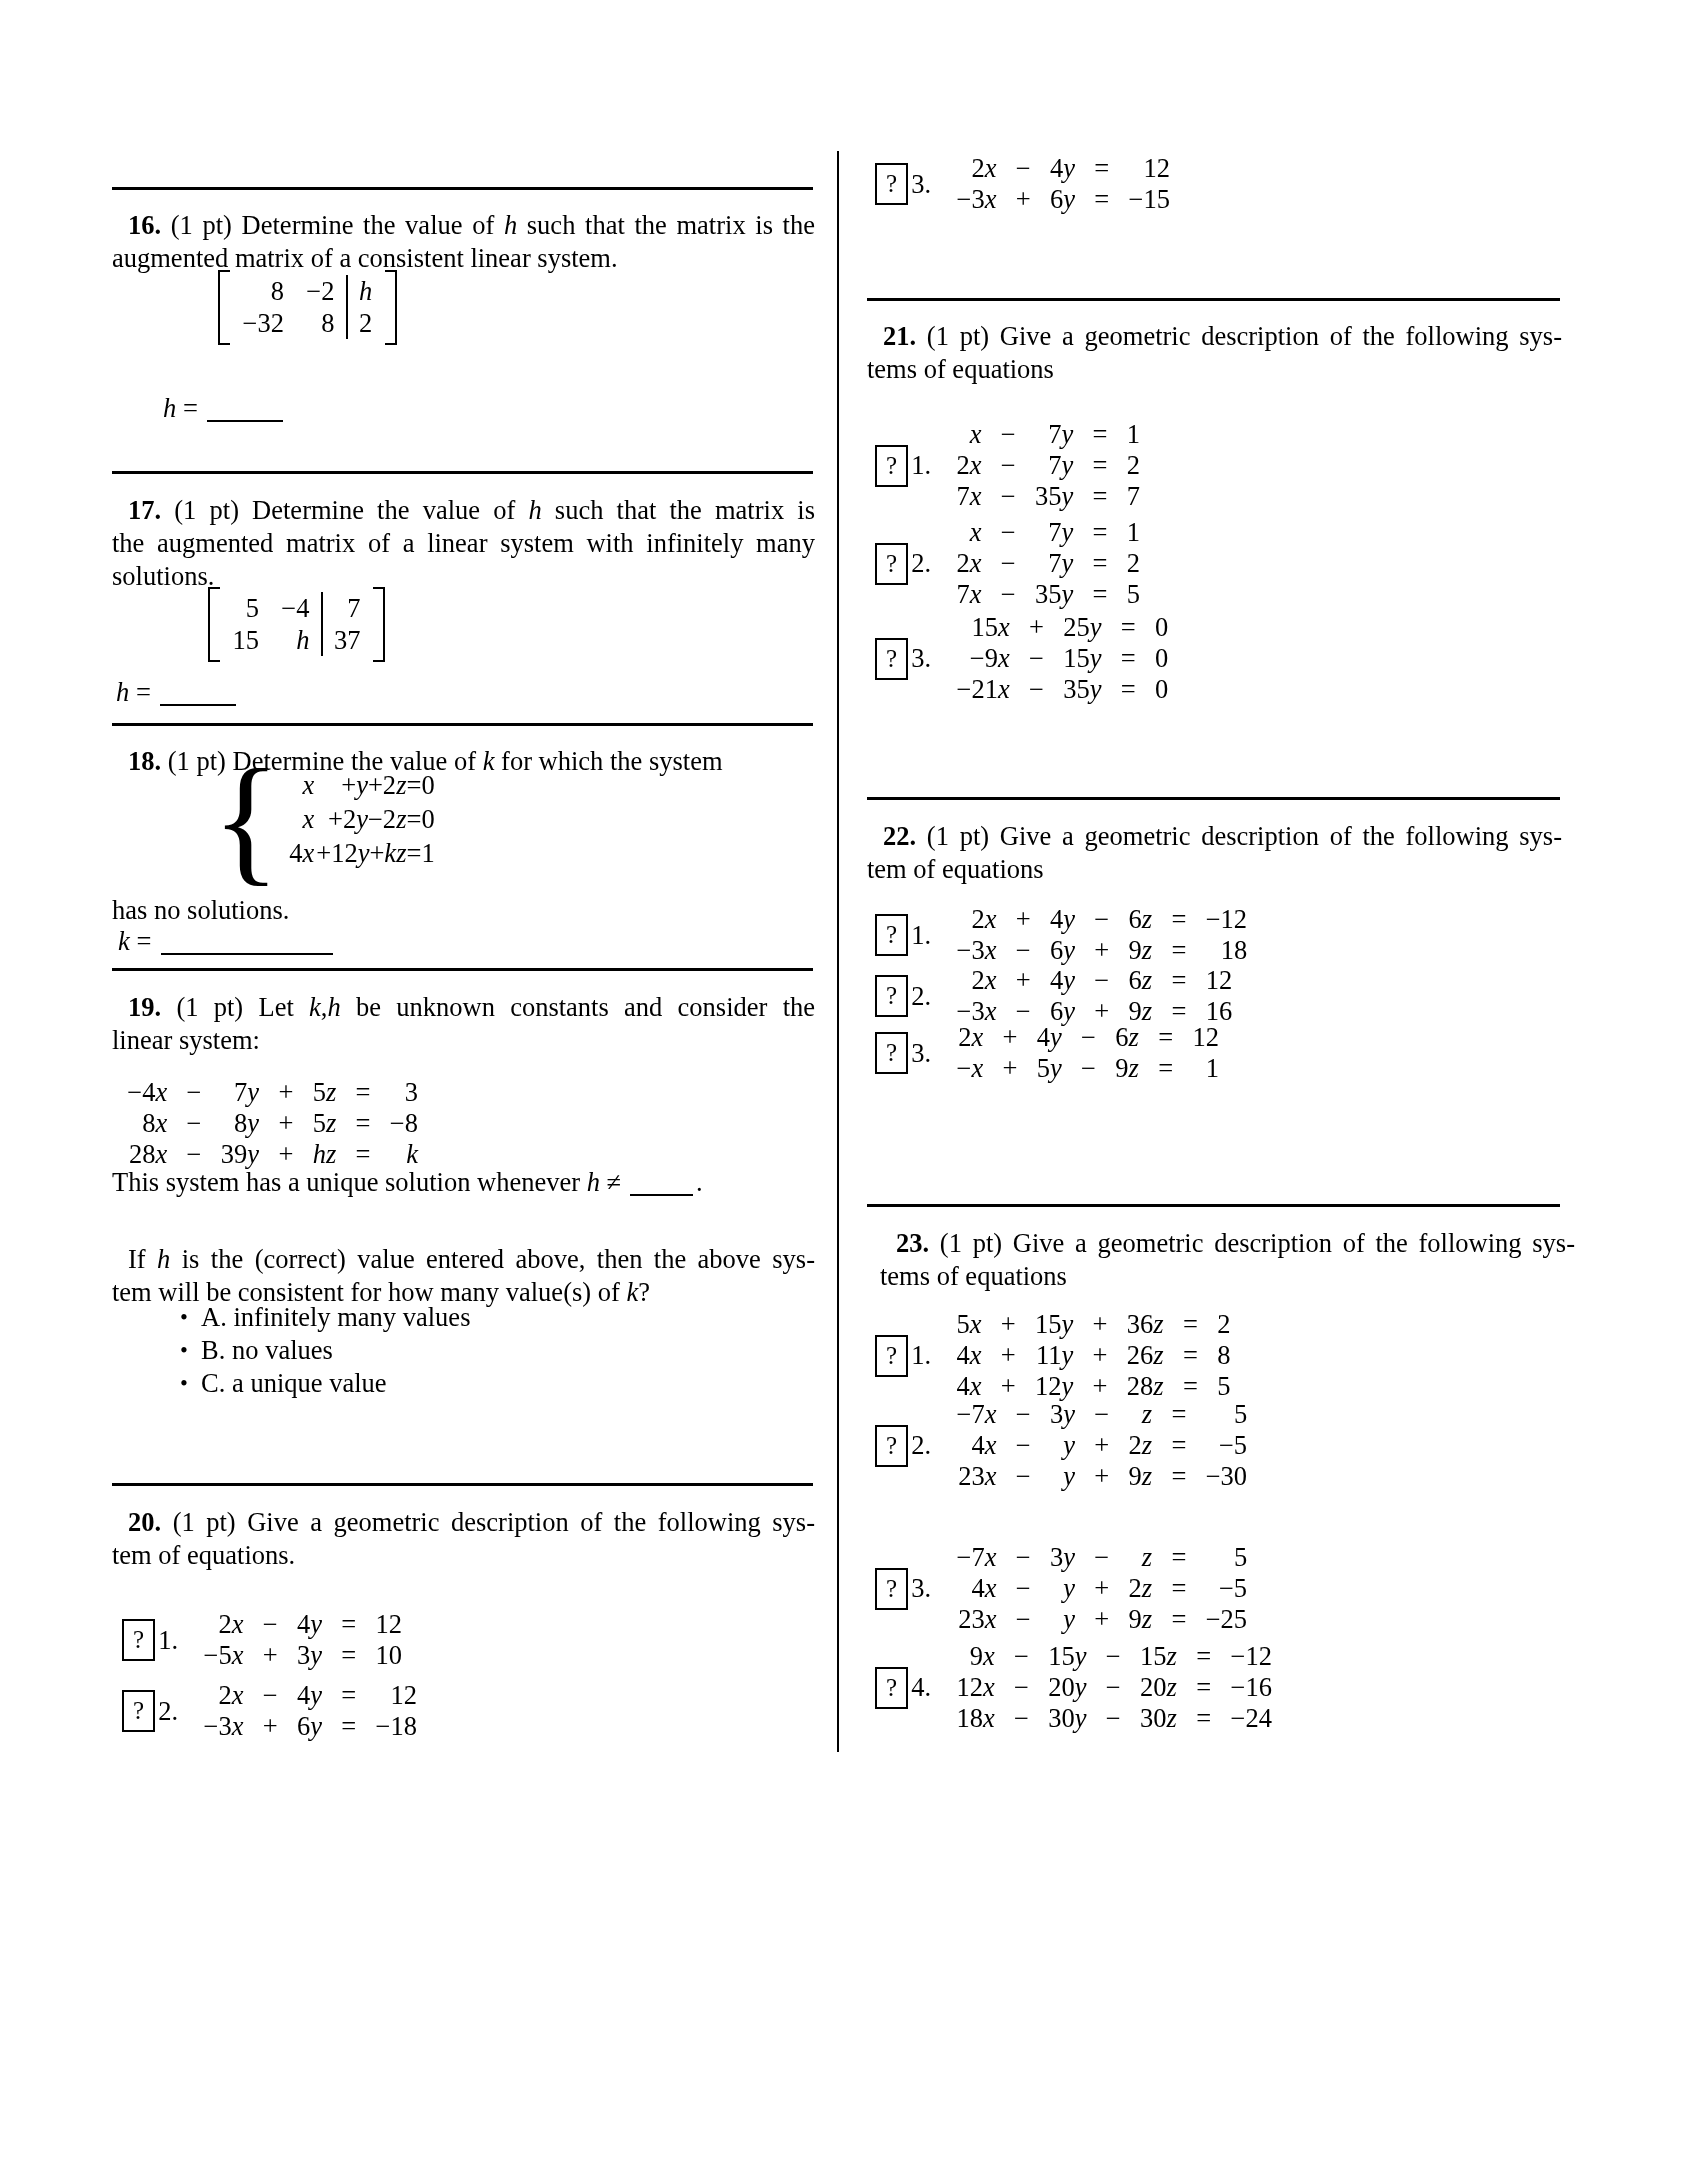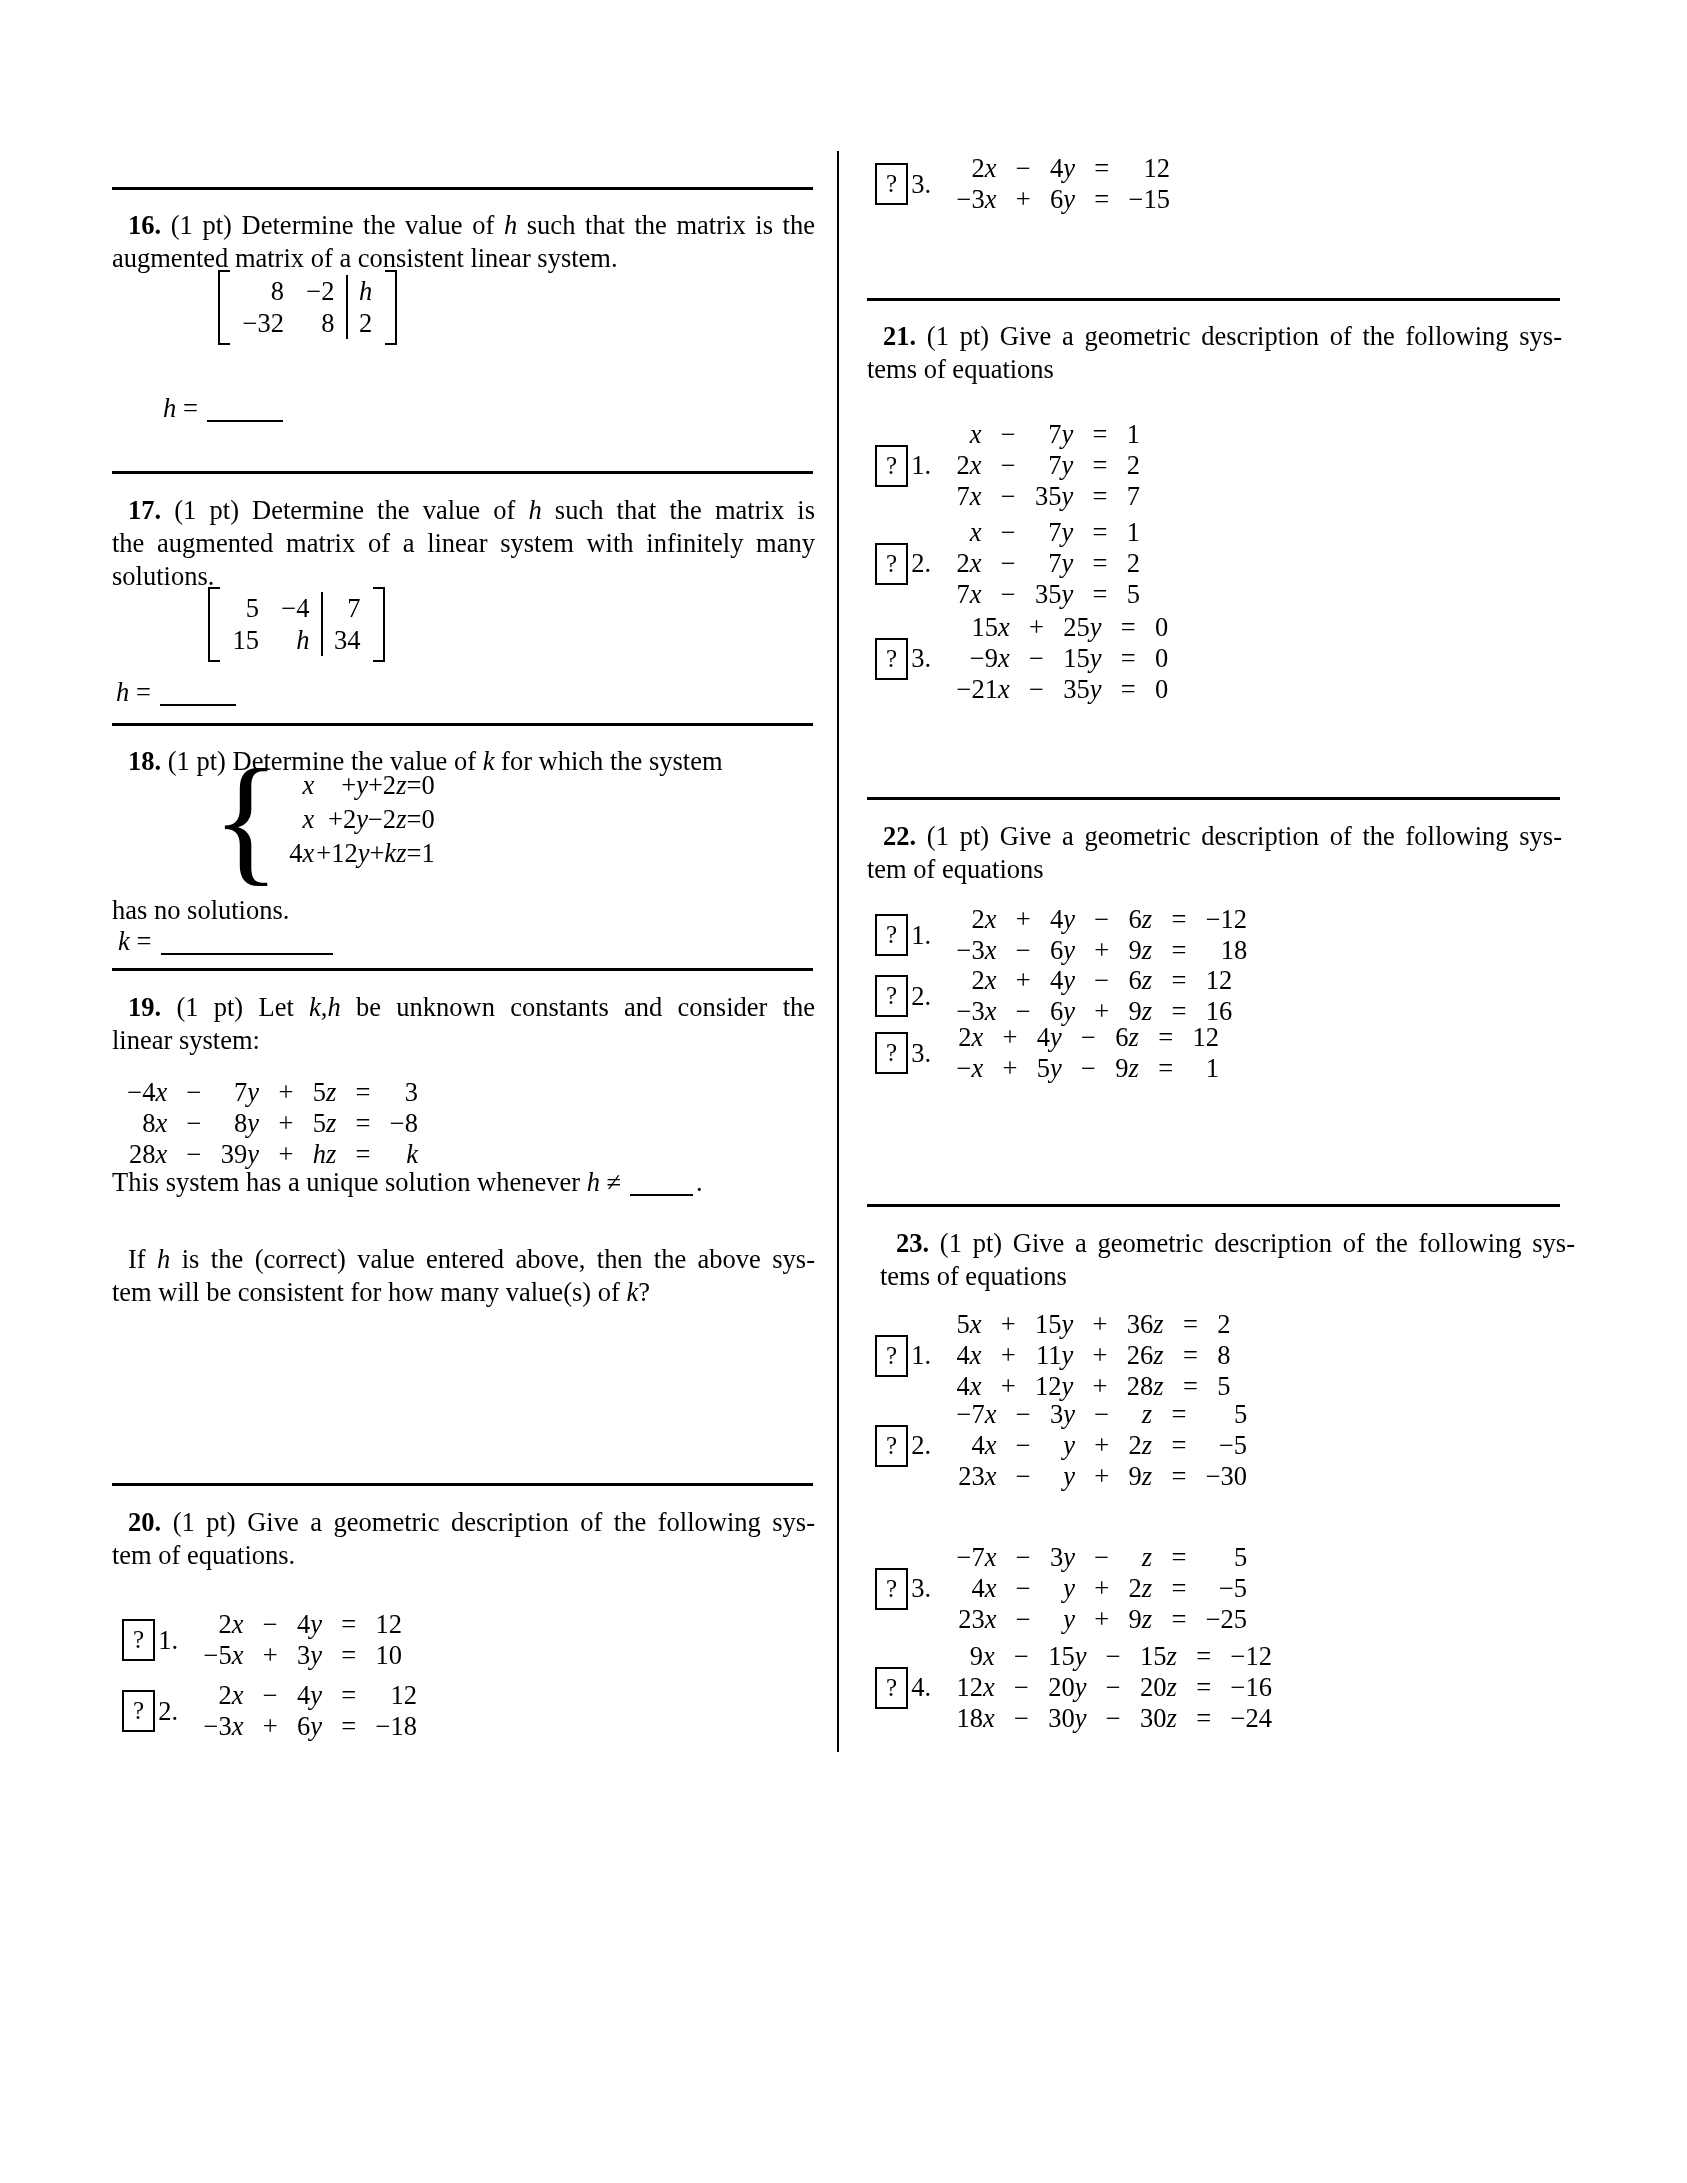--- a/index.html
+++ b/index.html
@@ -100,21 +100,21 @@
         <table class="mtable">
           <tbody>
             <tr>
               <td>5</td>
               <td>−4</td>
               <td class="aug">7</td>
             </tr>
             <tr>
               <td>15</td>
               <td><i>h</i></td>
-              <td class="aug">34</td>
+              <td class="aug">37</td>
             </tr>
           </tbody>
         </table>
       </div>
     <div class="brak r"></div>
   </div>
 
   <div class="answer" style="left:116px;top:676px">
     <span><i>h</i> =</span><span class="ansblank" style="width:76px"></span>
   </div>
@@ -191,20 +191,25 @@
           </tbody>
         </table>
       </div>
   </div>
 
   <div class="stext" style="left:112px;top:1166px">This system has a unique solution whenever <i>h</i> ≠ <span class="iblank"></span>.</div>
   <div class="para" style="left:112px;top:1227px;width:703px">
       <div class="tline first">If <i>h</i> is the (correct) value entered above, then the above sys-</div>
       <div class="tline last">tem will be consistent for how many value(s) of <i>k</i>?</div>
     </div>
+  <div class="choices" style="left:180px;top:1301px">
+      <div class="choice"><span class="bullet">•</span>A. infinitely many values</div>
+      <div class="choice"><span class="bullet">•</span>B. no values</div>
+      <div class="choice"><span class="bullet">•</span>C. a unique value</div>
+    </div>
 
   <div class="hr" style="left:112px;top:1483px;width:701px"></div>
   <div class="para" style="left:112px;top:1490px;width:703px">
       <div class="tline first"><b>20.</b> (1 pt) Give a geometric description of the following sys-</div>
       <div class="tline last">tem of equations.</div>
     </div>
 
   <div class="sysblock" style="left:122px;top:1609px">
     <div class="qlabel">
       <span class="qbox">?</span>

